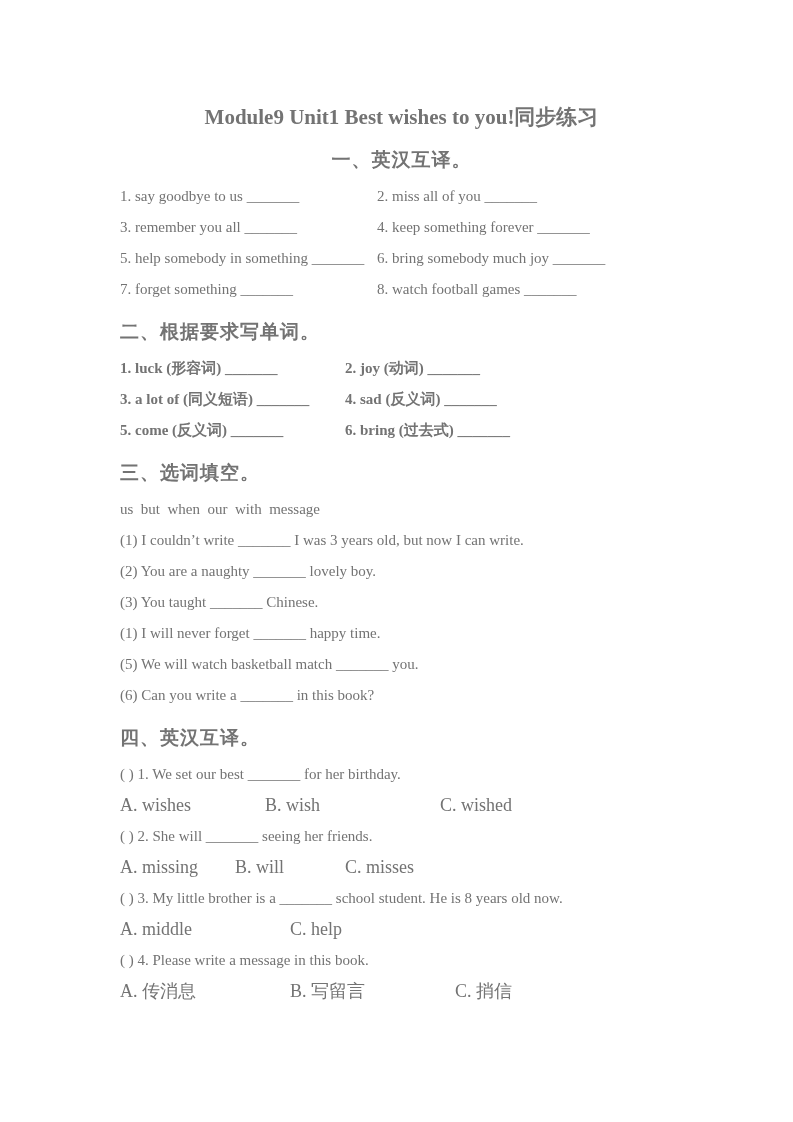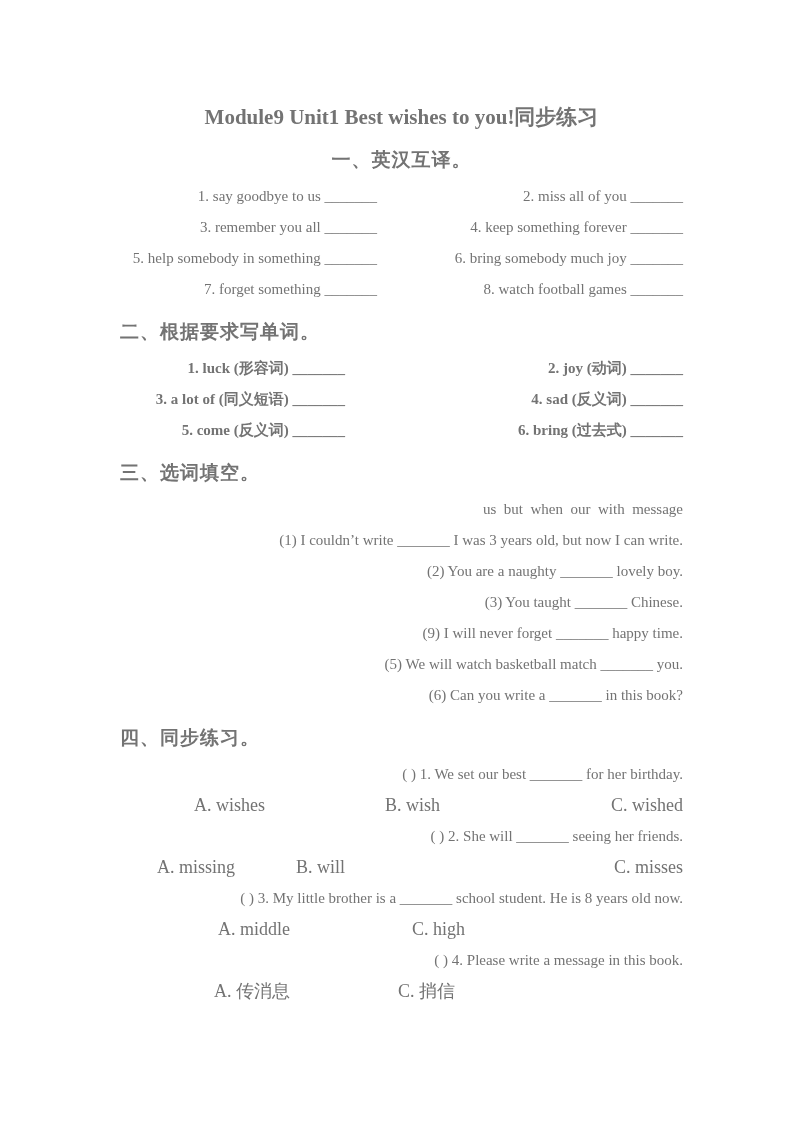--- a/index.html
+++ b/index.html
@@ -32,21 +32,21 @@
   .sec-heading {
     font-family: "Liberation Sans", sans-serif;
     font-weight: bold;
     font-size: 19px;
     line-height: 25px;
     margin-top: 14px;
     letter-spacing: 1px;
     white-space: pre-wrap;
   }
   .title + .sec-heading { margin-top: 17px; text-align: center; }
-  .sec-body { margin-top: 9px; text-align: right; }
+  .sec-body { margin-top: 9px; }
   .line {
     font-size: 15px;
     line-height: 31px;
     white-space: pre-wrap;
   }
   .grid-2col { display: grid; }
   .grid-s1 { grid-template-columns: 257px 1fr; }
   .grid-s2 { grid-template-columns: 225px 1fr; font-weight: bold; }
   .opts {
     display: grid;
@@ -88,45 +88,46 @@
       <div class="line">5. come (反义词) _______</div>
       <div class="line">6. bring (过去式) _______</div>
     </div>
 
     <div class="sec-heading">三、选词填空。</div>
     <div class="sec-body">
       <div class="line">us  but  when  our  with  message</div>
       <div class="line">(1) I couldn’t write _______ I was 3 years old, but now I can write.</div>
       <div class="line">(2) You are a naughty _______ lovely boy.</div>
       <div class="line">(3) You taught _______ Chinese.</div>
-      <div class="line">(9) I will never forget _______ happy time.</div>
+      <div class="line">(1) I will never forget _______ happy time.</div>
       <div class="line">(5) We will watch basketball match _______ you.</div>
       <div class="line">(6) Can you write a _______ in this book?</div>
     </div>
 
-    <div class="sec-heading">四、同步练习。</div>
+    <div class="sec-heading">四、英汉互译。</div>
     <div class="sec-body">
       <div class="line">( ) 1. We set our best _______ for her birthday.</div>
       <div class="opts opts-r1">
         <span>A. wishes</span>
         <span>B. wish</span>
         <span>C. wished</span>
       </div>
       <div class="line">( ) 2. She will _______ seeing her friends.</div>
       <div class="opts opts-r2">
         <span>A. missing</span>
         <span>B. will</span>
         <span>C. misses</span>
       </div>
       <div class="line">( ) 3. My little brother is a _______ school student. He is 8 years old now.</div>
       <div class="opts opts-r3">
         <span>A. middle</span>
-        <span>C. high</span>
+        <span>C. help</span>
       </div>
       <div class="line">( ) 4. Please write a message in this book.</div>
       <div class="opts opts-r4">
         <span>A. 传消息</span>
+        <span>B. 写留言</span>
         <span>C. 捎信</span>
       </div>
     </div>
 
   </div>
 </div>
 
 </body></html>

